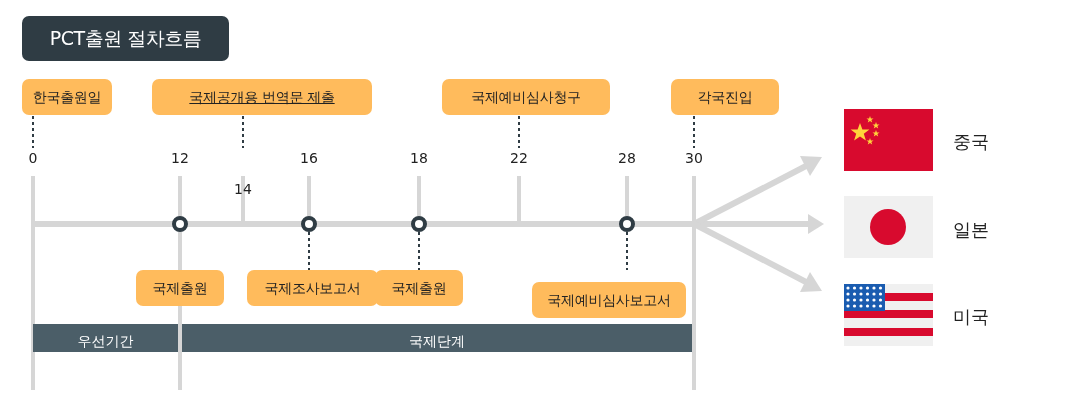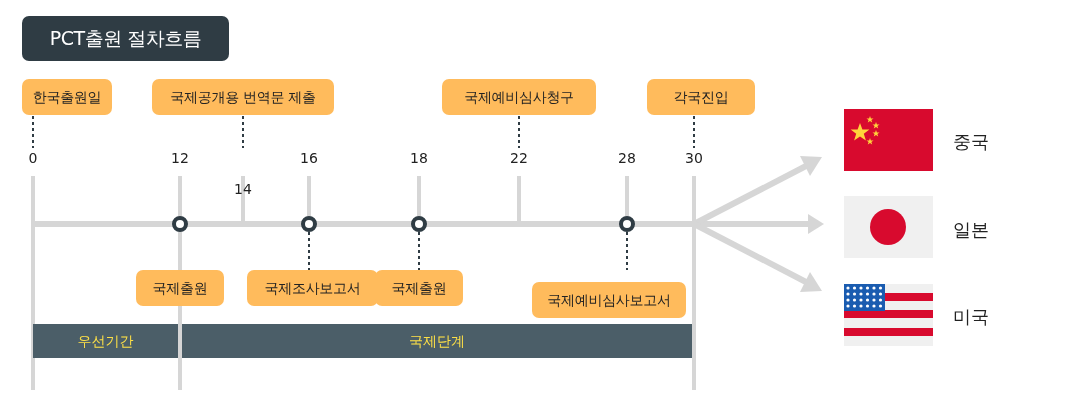--- a/index.html
+++ b/index.html
@@ -1,20 +1,20 @@
 <!DOCTYPE html>
 <html><head>
 <meta charset="utf-8">
 <style>
   html, body { margin:0; padding:0; background:#ffffff; }
   body { width:1080px; height:412px; position:relative; overflow:hidden; font-family:"DejaVu Sans","Liberation Sans",sans-serif; color:#222; }
   .title { position:absolute; left:22px; top:16px; width:207px; height:45px; background:#2f3c44; border-radius:7px; color:#fff; font-size:19px; line-height:45px; text-align:center; letter-spacing:-0.5px; }
   .tag { position:absolute; height:36px; line-height:36px; background:#ffbb5c; border-radius:7px; font-size:14px; text-align:center; color:#222; letter-spacing:-0.3px; white-space:nowrap; }
   .tick-label { position:absolute; top:150px; font-size:14px; color:#222; width:30px; margin-left:-15px; text-align:center; }
-  .phase { position:absolute; top:324px; height:34px; line-height:34px; background:#4b5e68; color:#fde047; font-size:14px; text-align:center; }
+  .phase { position:absolute; top:324px; height:28px; line-height:34px; background:#4b5e68; color:#ffffff; font-size:14px; text-align:center; }
   .country-label { position:absolute; left:953px; font-size:18px; color:#222; }
   svg.diagram { position:absolute; left:0; top:0; }
   .flag { position:absolute; left:844px; width:89px; height:62px; }
 </style>
 </head>
 <body>
 
 <div class="title">PCT출원 절차흐름</div>
 
 <svg class="diagram" width="1080" height="412">
@@ -61,23 +61,23 @@
     <div class="tick-label" style="left: 180px;">12</div>
     <div class="tick-label" style="left: 243px; margin-top: 31px;">14</div>
     <div class="tick-label" style="left: 309px;">16</div>
     <div class="tick-label" style="left: 419px;">18</div>
     <div class="tick-label" style="left: 519px;">22</div>
     <div class="tick-label" style="left: 627px; text-align: center;">28</div>
     <div class="tick-label" style="left: 694px;">30</div>
   </div>
 <div id="top-tags">
     <div class="tag" style="left: 22px; width: 90px; top: 79px;">한국출원일</div>
-    <div class="tag" style="left: 152px; width: 182px; top: 79px;">국제공개용 번역문 제출</div>
-    <div class="tag" style="left: 442px; width: 154px; top: 79px;">국제예비심사청구</div>
-    <div class="tag" style="left: 647px; width: 108px; top: 79px;">각국진입</div>
+    <div class="tag" style="left: 152px; width: 220px; top: 79px; text-decoration: underline;">국제공개용 번역문 제출</div>
+    <div class="tag" style="left: 442px; width: 168px; top: 79px;">국제예비심사청구</div>
+    <div class="tag" style="left: 671px; width: 108px; top: 79px;">각국진입</div>
   </div>
 <div id="milestone-tags">
     <div class="tag" style="left: 136px; width: 88px; top: 270px;">국제출원</div>
     <div class="tag" style="left: 247px; width: 131px; top: 270px;">국제조사보고서</div>
     <div class="tag" style="left: 375px; width: 88px; top: 270px;">국제출원</div>
     <div class="tag" style="left: 532px; width: 154px; top: 270px; margin-top: 12px;">국제예비심사보고서</div>
   </div>
 <div id="phase-bars">
     <div class="phase" style="left: 33px; width: 145px;">우선기간</div>
     <div class="phase" style="left: 182px; width: 510px;">국제단계</div>

